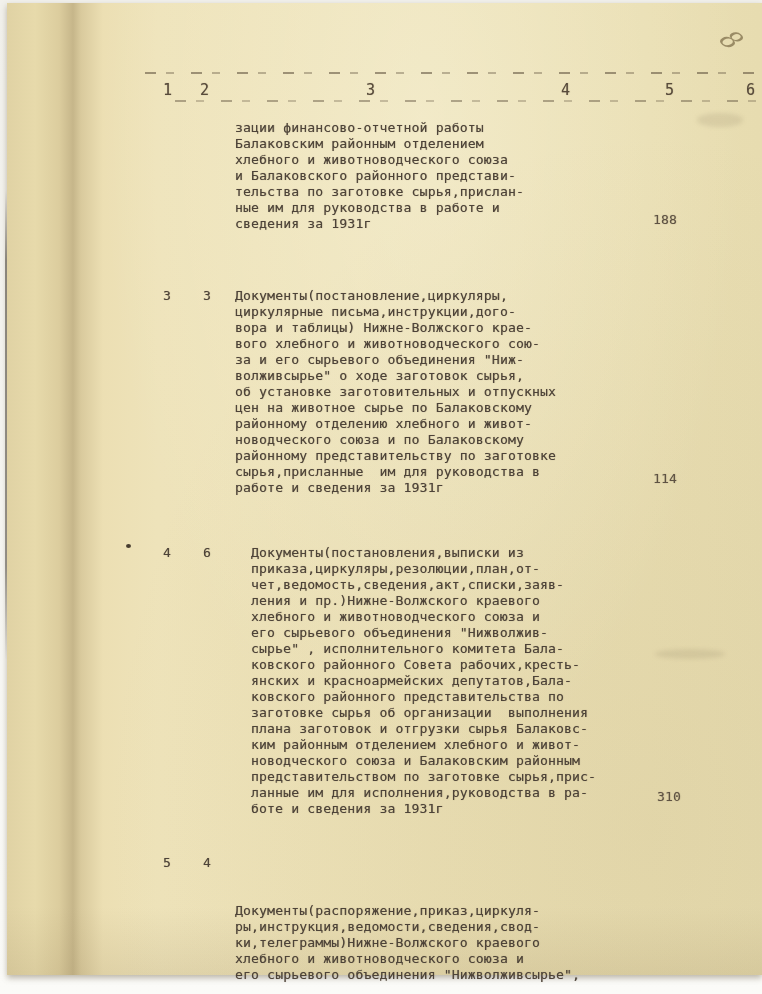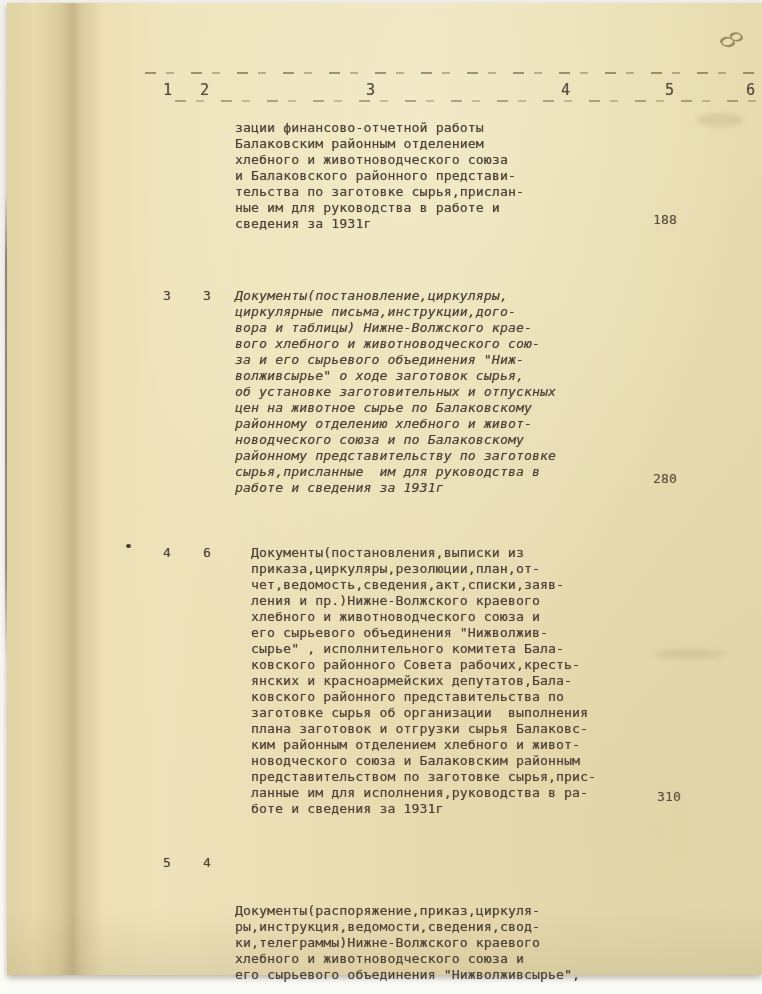--- a/index.html
+++ b/index.html
@@ -70,34 +70,34 @@
 и Балаковского районного представи-
 тельства по заготовке сырья,прислан-
 ные им для руководства в работе и
 сведения за 1931г</div>
       <div class="typed sheets" style="left:646px;top:209px;">188</div>
     </div>
 
     <div>
       <div class="typed colnum" style="left:156px;top:285px;">3</div>
       <div class="typed colnum" style="left:196px;top:285px;">3</div>
-      <div class="typed entry-text" style="left:228px;top:285px;font-style:italic;">Документы(постановление,циркуляры,
+      <div class="typed entry-text" style="left:228px;top:285px;">Документы(постановление,циркуляры,
 циркулярные письма,инструкции,дого-
 вора и таблицы) Нижне-Волжского крае-
 вого хлебного и животноводческого сою-
 за и его сырьевого объединения "Ниж-
 волживсырье" о ходе заготовок сырья,
 об установке заготовительных и отпускных
 цен на животное сырье по Балаковскому
 районному отделению хлебного и живот-
 новодческого союза и по Балаковскому
 районному представительству по заготовке
 сырья,присланные  им для руководства в
 работе и сведения за 1931г</div>
-      <div class="typed sheets" style="left:646px;top:468px;">280</div>
+      <div class="typed sheets" style="left:646px;top:468px;">114</div>
     </div>
 
     <div>
       <div class="typed colnum" style="left:156px;top:542px;">4</div>
       <div class="typed colnum" style="left:196px;top:542px;">6</div>
       <div class="typed entry-text" style="left:244px;top:542px;">Документы(постановления,выписки из
 приказа,циркуляры,резолюции,план,от-
 чет,ведомость,сведения,акт,списки,заяв-
 ления и пр.)Нижне-Волжского краевого
 хлебного и животноводческого союза и

